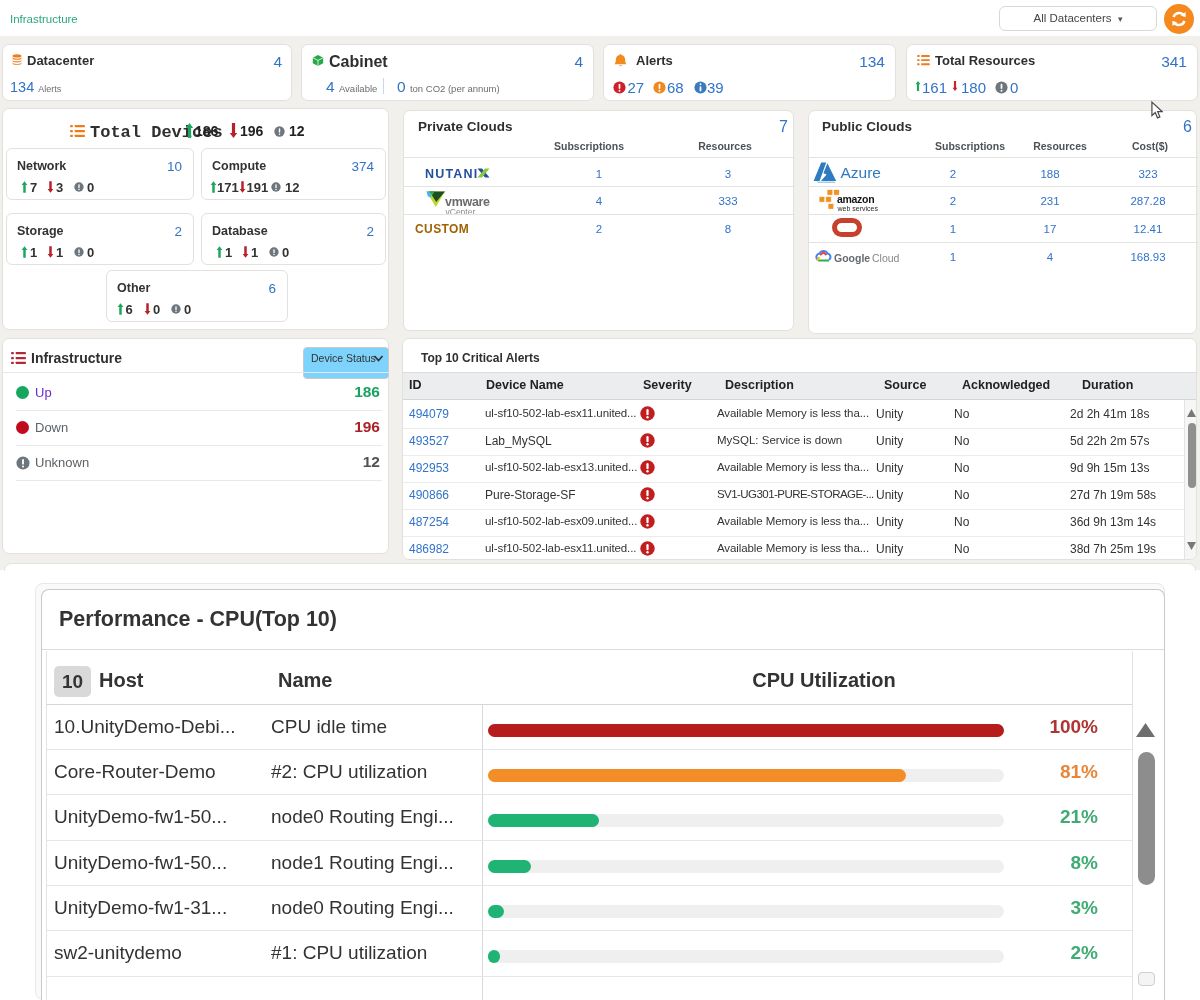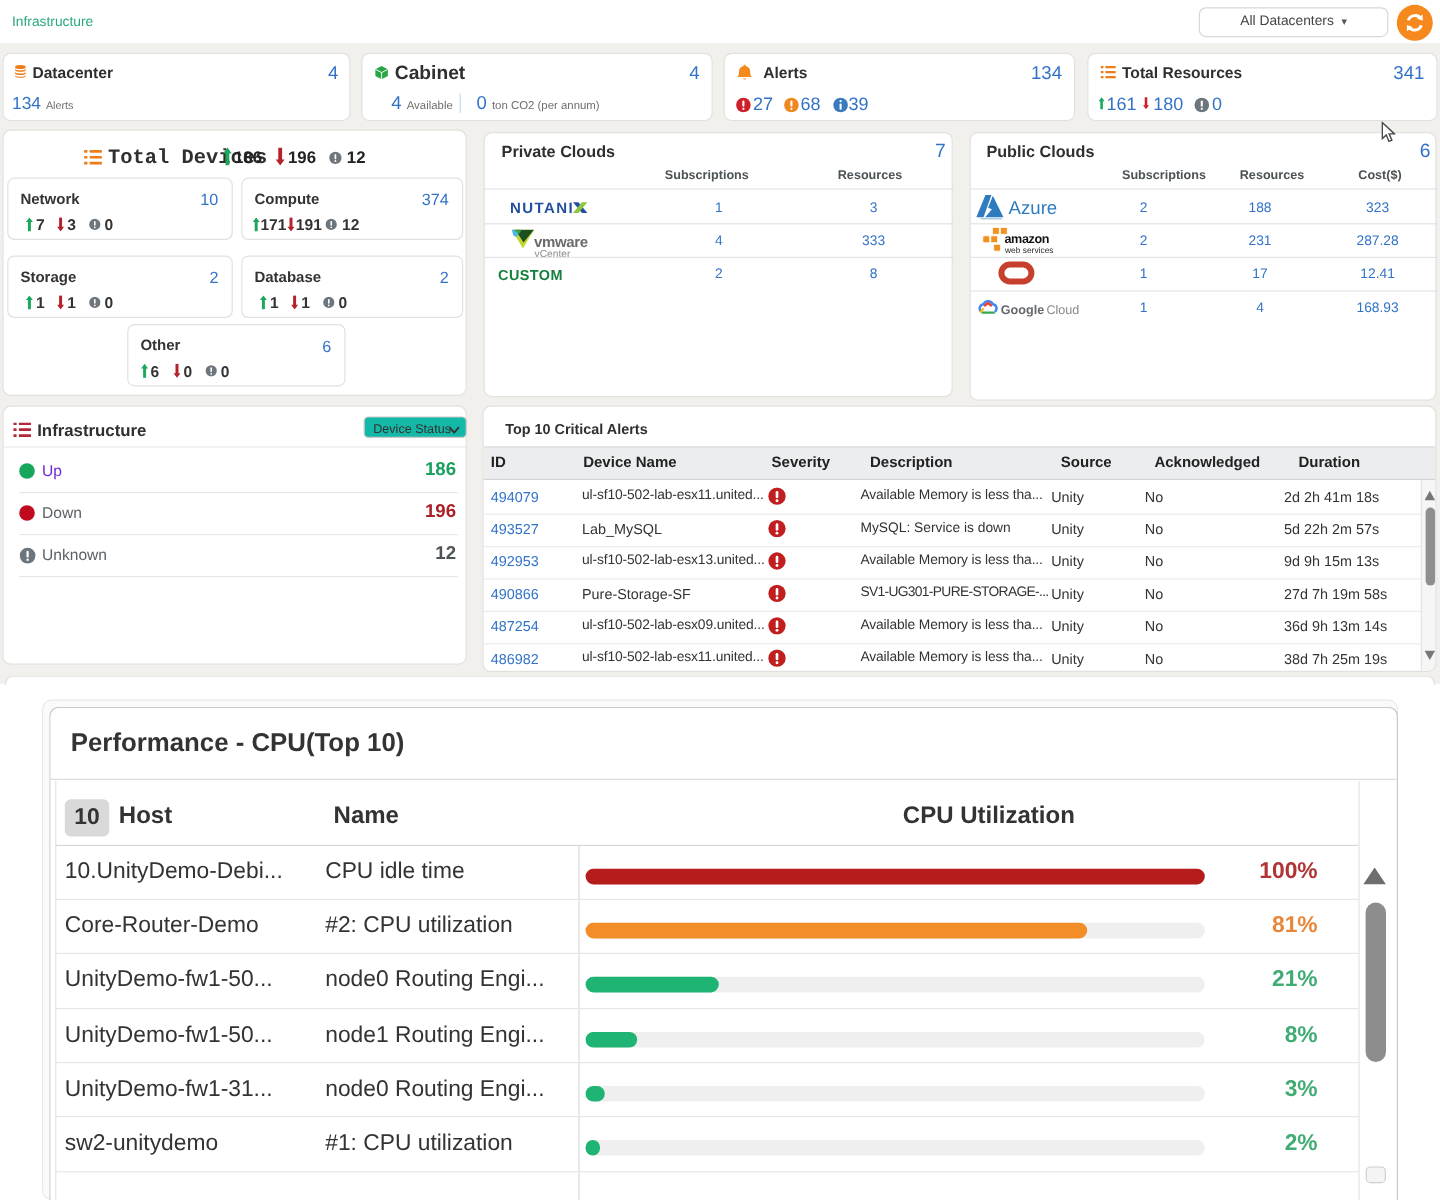--- a/index.html
+++ b/index.html
@@ -310,21 +310,21 @@
       <path d="M3.5 0.5 H19 L10.2 11 Z" fill="#1c4f22"></path>
       <path d="M0.5 0.5 H7 L4.6 6.8 L1.8 5.2 Z" fill="#49b8e6"></path>
       <path d="M2 0.5 H8.5 L6.8 4 Z" fill="#3f9e43"></path>
       <text x="19" y="14.5" font-family="Liberation Sans" font-size="12.5" font-weight="bold" letter-spacing="-0.3" fill="#6b6b6b">vmware</text>
       <text x="19.5" y="23.5" font-family="Liberation Sans" font-size="8.5" fill="#8a8a8a">vCenter</text>
         </svg>
       </div>
     <div class="abs blue" style="left:165px;top:84px;width:60px;text-align:center;font-size:11.5px;">4</div>
     <div class="abs blue" style="left:294px;top:84px;width:60px;text-align:center;font-size:11.5px;">333</div>
     <div class="hline" style="left:0;top:103px;width:391px;"></div>
-    <div class="abs" style="left:11px;top:111px;font-size:12px;font-weight:bold;letter-spacing:0.4px;color:#15803d;">CUSTOM</div>
+    <div class="abs" style="left:11px;top:111px;font-size:12px;font-weight:bold;letter-spacing:0.4px;color:#a16207;">CUSTOM</div>
     <div class="abs blue" style="left:165px;top:112px;width:60px;text-align:center;font-size:11.5px;">2</div>
     <div class="abs blue" style="left:294px;top:112px;width:60px;text-align:center;font-size:11.5px;">8</div>
   </div>
   <div id="ppub" class="abs card" style="left:808px;top:110px;width:389px;height:224px;">
     <div class="abs" style="left:13px;top:8px;font-size:13.5px;font-weight:bold;color:#2f2f2f;">Public Clouds</div>
     <div class="abs blue" style="right:4px;top:7px;font-size:16px;">6</div>
     <div class="abs" style="left:121px;top:29px;width:80px;text-align:center;font-size:10.5px;font-weight:bold;color:#4c5256;">Subscriptions</div>
     <div class="abs" style="left:211px;top:29px;width:80px;text-align:center;font-size:10.5px;font-weight:bold;color:#4c5256;">Resources</div>
     <div class="abs" style="left:301px;top:29px;width:80px;text-align:center;font-size:10.5px;font-weight:bold;color:#4c5256;">Cost($)</div>
     <div class="hline" style="left:0;top:46px;width:389px;"></div>
@@ -384,21 +384,21 @@
             <rect x="0" y="0" width="3" height="2.4" rx="0.5"></rect>
             <rect x="5" y="0" width="11" height="2.4" rx="0.5"></rect>
       <rect x="0" y="5.3" width="3" height="2.4" rx="0.5"></rect>
             <rect x="5" y="5.3" width="11" height="2.4" rx="0.5"></rect>
       <rect x="0" y="10.6" width="3" height="2.4" rx="0.5"></rect>
             <rect x="5" y="10.6" width="11" height="2.4" rx="0.5"></rect>
           </g>
         </svg>
       </div>
     <div class="abs" style="left:28px;top:11px;font-size:14px;font-weight:bold;color:#2f2f2f;">Infrastructure</div>
-    <div class="abs" style="left:300px;top:8px;width:86px;height:18px;border:1px solid #c9c9c9;border-radius:4px;background:#14b8a6;font-size:10.5px;color:#333;line-height:20px;text-align:left;padding-left:7px;">Device Status<svg style="position:absolute;right:5px;top:7px;" width="9" height="7" viewBox="0 0 9 7">
+    <div class="abs" style="left:300px;top:8px;width:86px;height:32px;border:1px solid #c9c9c9;border-radius:4px;background:#7dd3fc;font-size:10.5px;color:#333;line-height:20px;text-align:left;padding-left:7px;">Device Status<svg style="position:absolute;right:5px;top:7px;" width="9" height="7" viewBox="0 0 9 7">
           <path d="M0.5 1 L4.5 5.5 L8.5 1" stroke="#333" stroke-width="1.6" fill="none"></path>
         </svg></div>
     <div class="hline" style="left:0;top:33px;width:387px;background:#e8e8e8;"></div>
     <div class="abs" style="left:13px;top:47px;width:13px;height:13px;border-radius:50%;background:#16a75c;"></div>
     <div class="abs" style="left:32px;top:46px;font-size:13px;color:#6d28d9;">Up</div>
     <div class="abs" style="right:8px;top:44px;font-size:15.5px;font-weight:bold;color:#1ba05f;">186</div>
     <div class="hline" style="left:13px;top:71px;width:366px;background:#e8e8e8;"></div>
     <div class="abs" style="left:13px;top:82px;width:13px;height:13px;border-radius:50%;background:#c00b1e;"></div>
     <div class="abs" style="left:32px;top:81px;font-size:13px;color:#5c6266;">Down</div>
     <div class="abs" style="right:8px;top:79px;font-size:15.5px;font-weight:bold;color:#ab1f27;">196</div>

